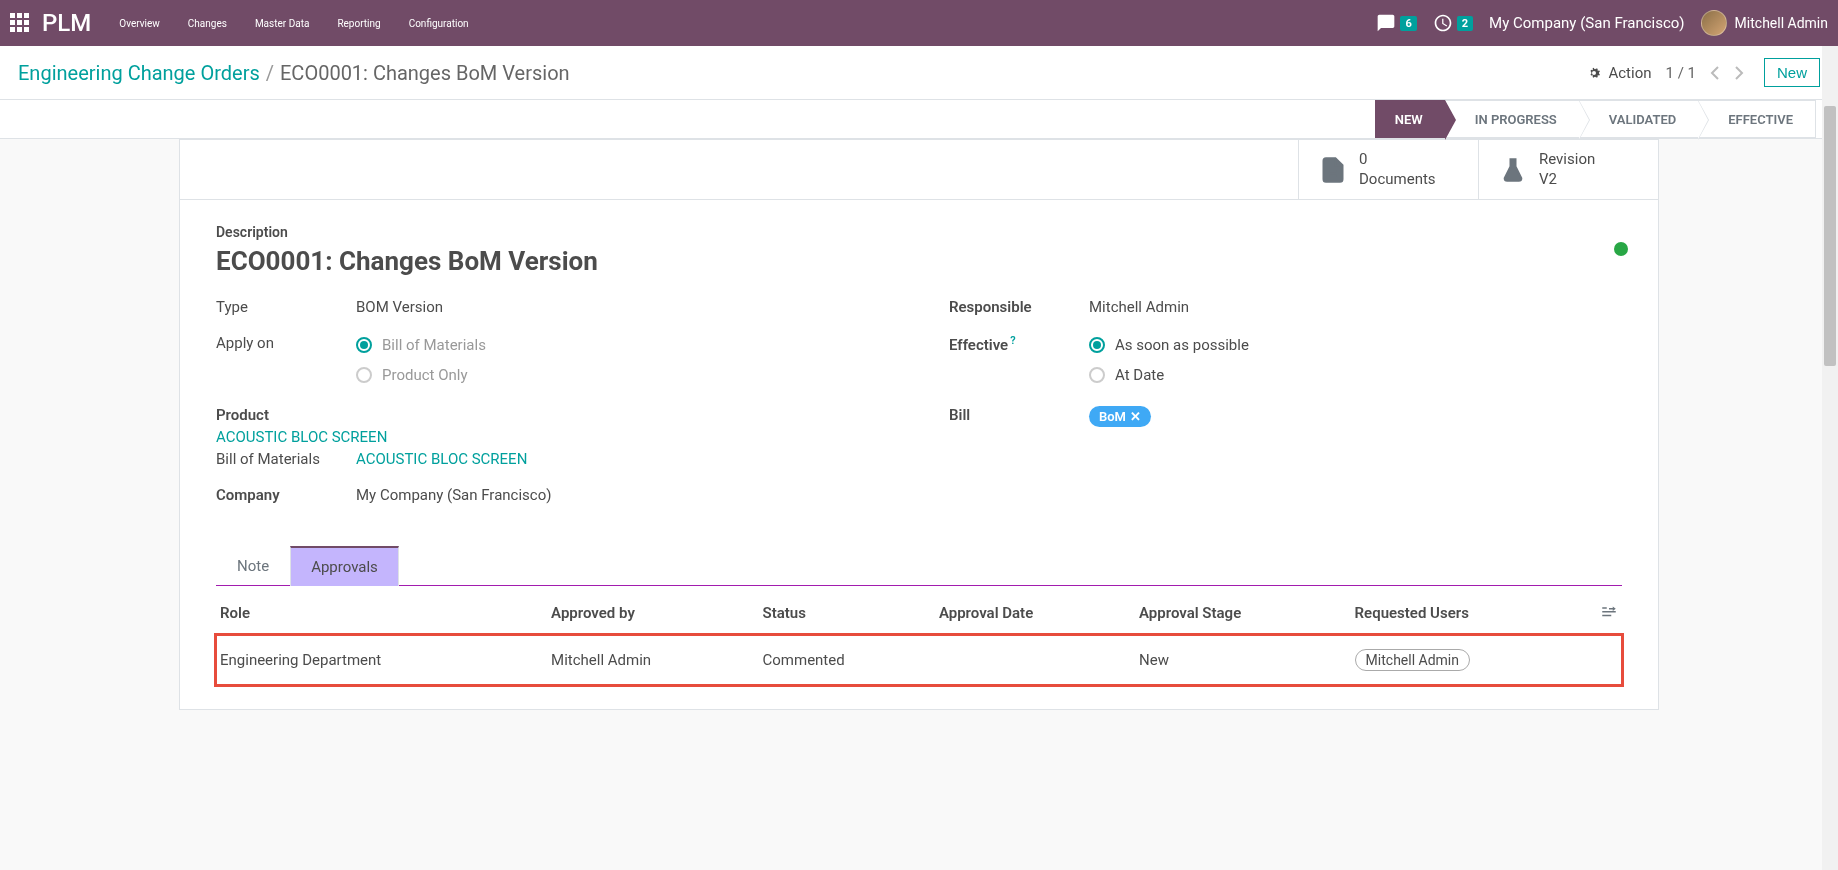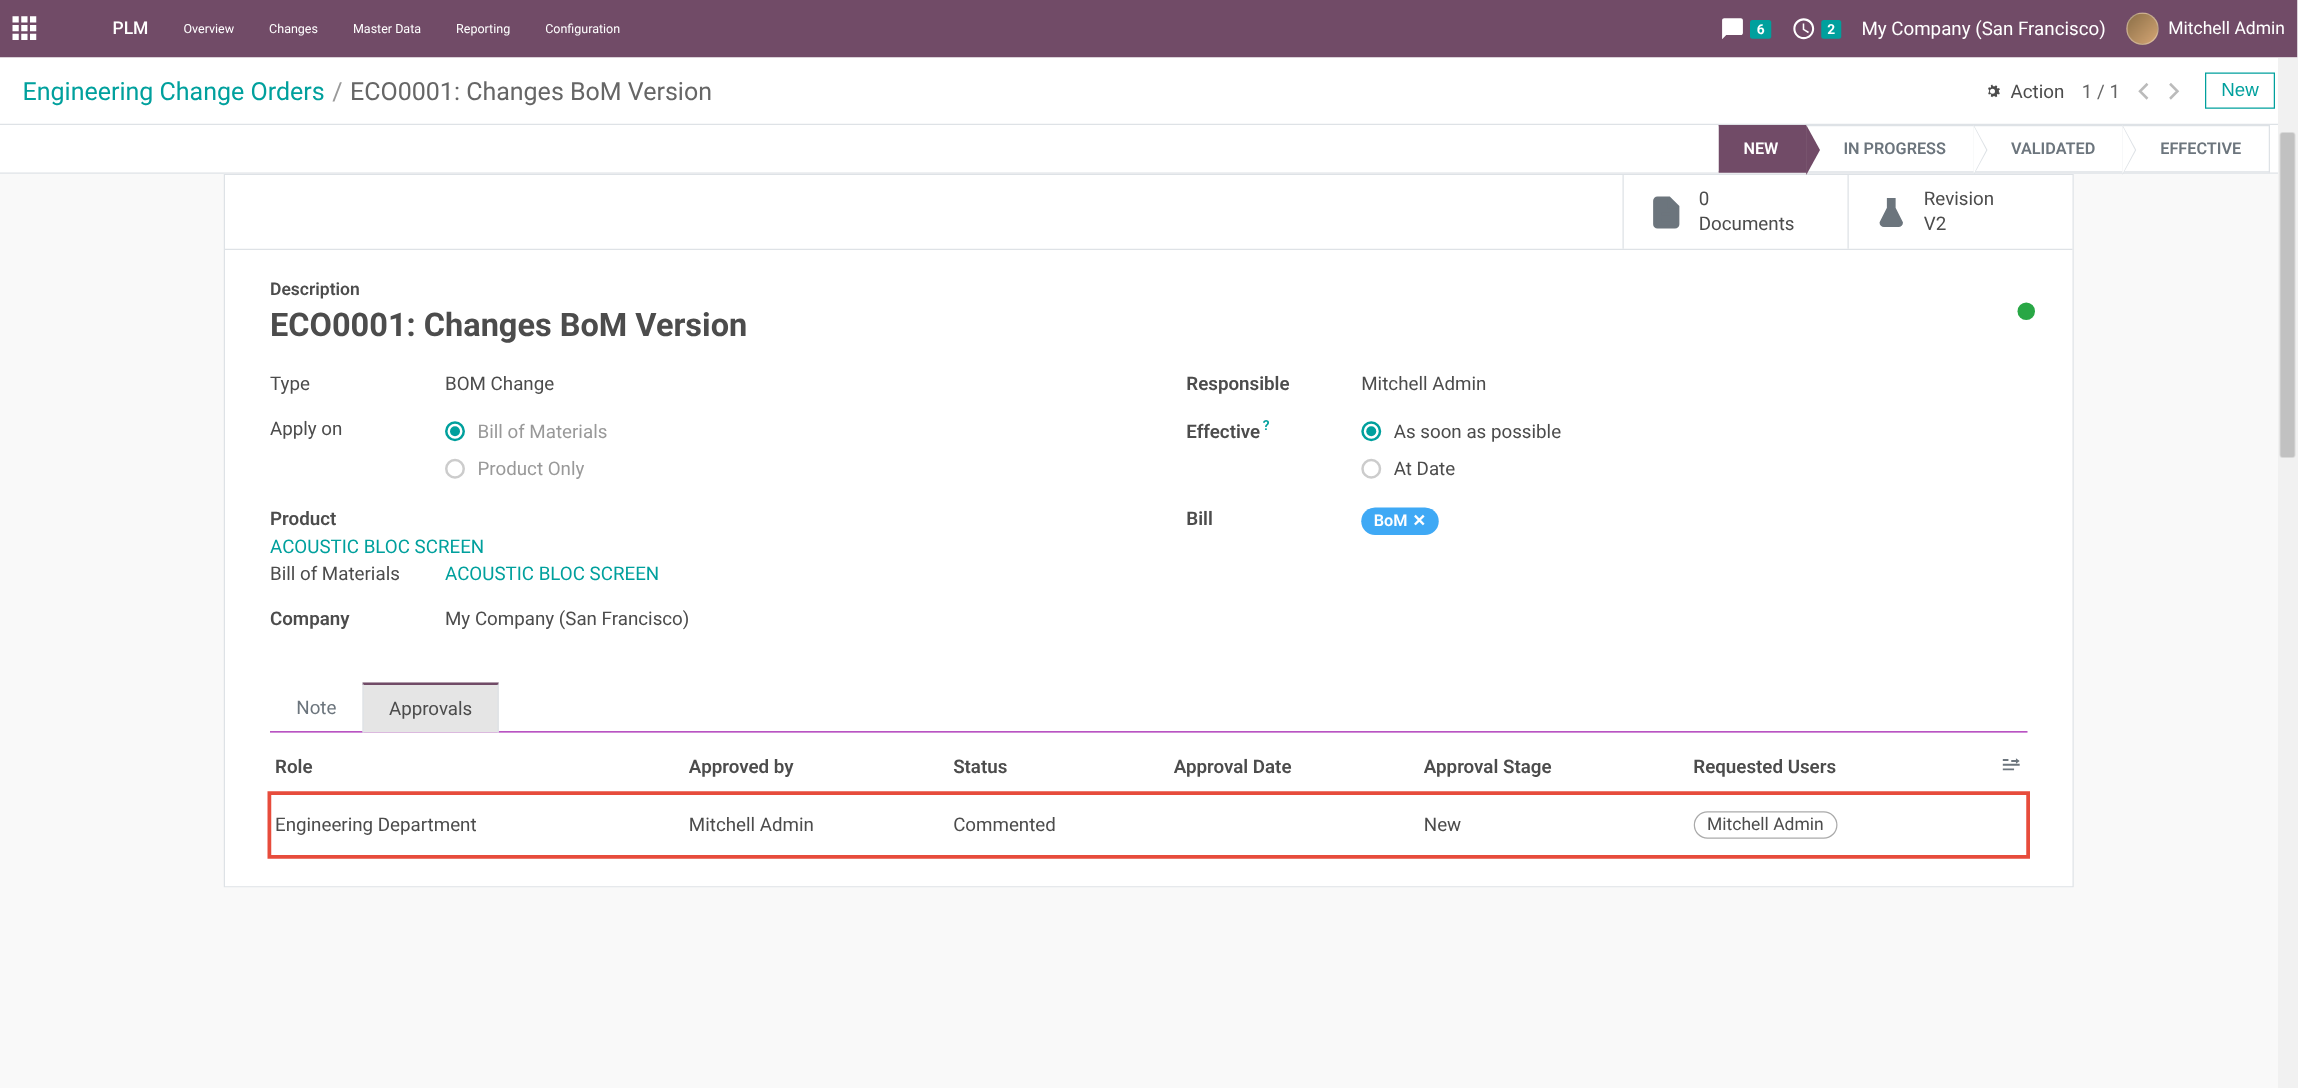--- a/index.html
+++ b/index.html
@@ -2,21 +2,21 @@
 <html><head>
 <meta charset="utf-8">
 <style>
 * { box-sizing: border-box; margin: 0; padding: 0; }
 body { font-family: -apple-system, BlinkMacSystemFont, "Segoe UI", Roboto, "Helvetica Neue", Arial, sans-serif; font-size: 14px; color: #4c4c4c; background: #f9f9f9; }
 
 
 .topbar { background: #714b67; height: 46px; display: flex; align-items: center; color: #fff; padding: 0 10px; }
 .apps-icon { width: 20px; height: 20px; display: grid; grid-template-columns: repeat(3,5px); grid-template-rows: repeat(3,5px); gap: 2px; margin-right: 12px; cursor: pointer; }
 .apps-icon span { background: #fff; }
-.app-name { font-size: 14px; font-weight: 500; margin-right: 28px; margin-left: 48px; }
+.app-name { font-size: 24px; font-weight: 500; margin-right: 28px; }
 .nav-menu { display: flex; gap: 28px; }
 .nav-menu a { color: #fff; text-decoration: none; font-size: 10px; }
 .topbar-right { margin-left: auto; display: flex; align-items: center; gap: 16px; }
 .badge-combo { display: flex; align-items: center; gap: 4px; position: relative; }
 .badge-combo svg { width: 20px; height: 20px; fill: #fff; }
 .badge-count { background: #00a09d; color: #fff; font-size: 11px; font-weight: bold; padding: 1px 5px; border-radius: 2px; }
 .company-name { font-size: 15px; }
 .user-block { display: flex; align-items: center; gap: 8px; }
 .avatar { width: 26px; height: 26px; border-radius: 50%; background: linear-gradient(135deg, #8b6f47, #d4a574); border: 1px solid rgba(255,255,255,0.3); }
 
@@ -79,21 +79,21 @@
 .radio-item.effective-unselected { color: #4c4c4c; }
 
 .help-q { color: #00a09d; font-size: 11px; vertical-align: super; margin-left: 2px; }
 
 .tag-pill { display: inline-flex; align-items: center; gap: 4px; background: #3fa9f5; color: #fff; padding: 3px 10px; border-radius: 14px; font-size: 13px; font-weight: 600; }
 .tag-x { font-weight: bold; cursor: pointer; }
 
 
 .tabs { display: flex; border-bottom: 1px solid #a21caf; margin-top: 28px; }
 .tab { padding: 10px 20px; font-size: 15px; color: #6c757d; cursor: pointer; border: 1px solid transparent; border-bottom: none; margin-bottom: -1px; }
-.tab.active { color: #4c4c4c; border-color: #dee2e6; border-top: 2px solid #714b67; background: #e5e5e5; }
+.tab.active { color: #4c4c4c; border-color: #dee2e6; border-top: 2px solid #714b67; background: #c4b5fd; }
 
 
 .approval-table { width: 100%; border-collapse: collapse; margin-top: 4px; }
 .approval-table th { text-align: left; font-weight: 600; padding: 12px 4px 10px; font-size: 15px; color: #4c4c4c; border-bottom: 1px solid #dee2e6; }
 .approval-table th:last-child { text-align: right; }
 .approval-table td { padding: 14px 4px; font-size: 15px; color: #4c4c4c; }
 .highlighted-row { outline: 3px solid #e74c3c; outline-offset: -1px; }
 .user-chip { display: inline-block; border: 1px solid #aaa; border-radius: 14px; padding: 2px 10px; font-size: 14px; }
 .opt-icon { width: 18px; height: 18px; fill: #6c757d; }
 
@@ -216,21 +216,21 @@
           <h1 class="title">ECO0001: Changes  BoM Version</h1>
         </div>
         <div class="kanban-dot"></div>
       </div>
 
       <div class="form-grid">
 
         <div>
           <div class="form-row">
             <div class="form-label">Type</div>
-            <div class="form-value">BOM Change</div>
+            <div class="form-value">BOM Version</div>
           </div>
           <div class="form-row">
             <div class="form-label">Apply on</div>
             <div class="form-value">
               <div class="radio-group">
                 <div class="radio-item selected">
                   <div class="radio-circle"></div>
                   <span>Bill of Materials</span>
                 </div>
                 <div class="radio-item">

